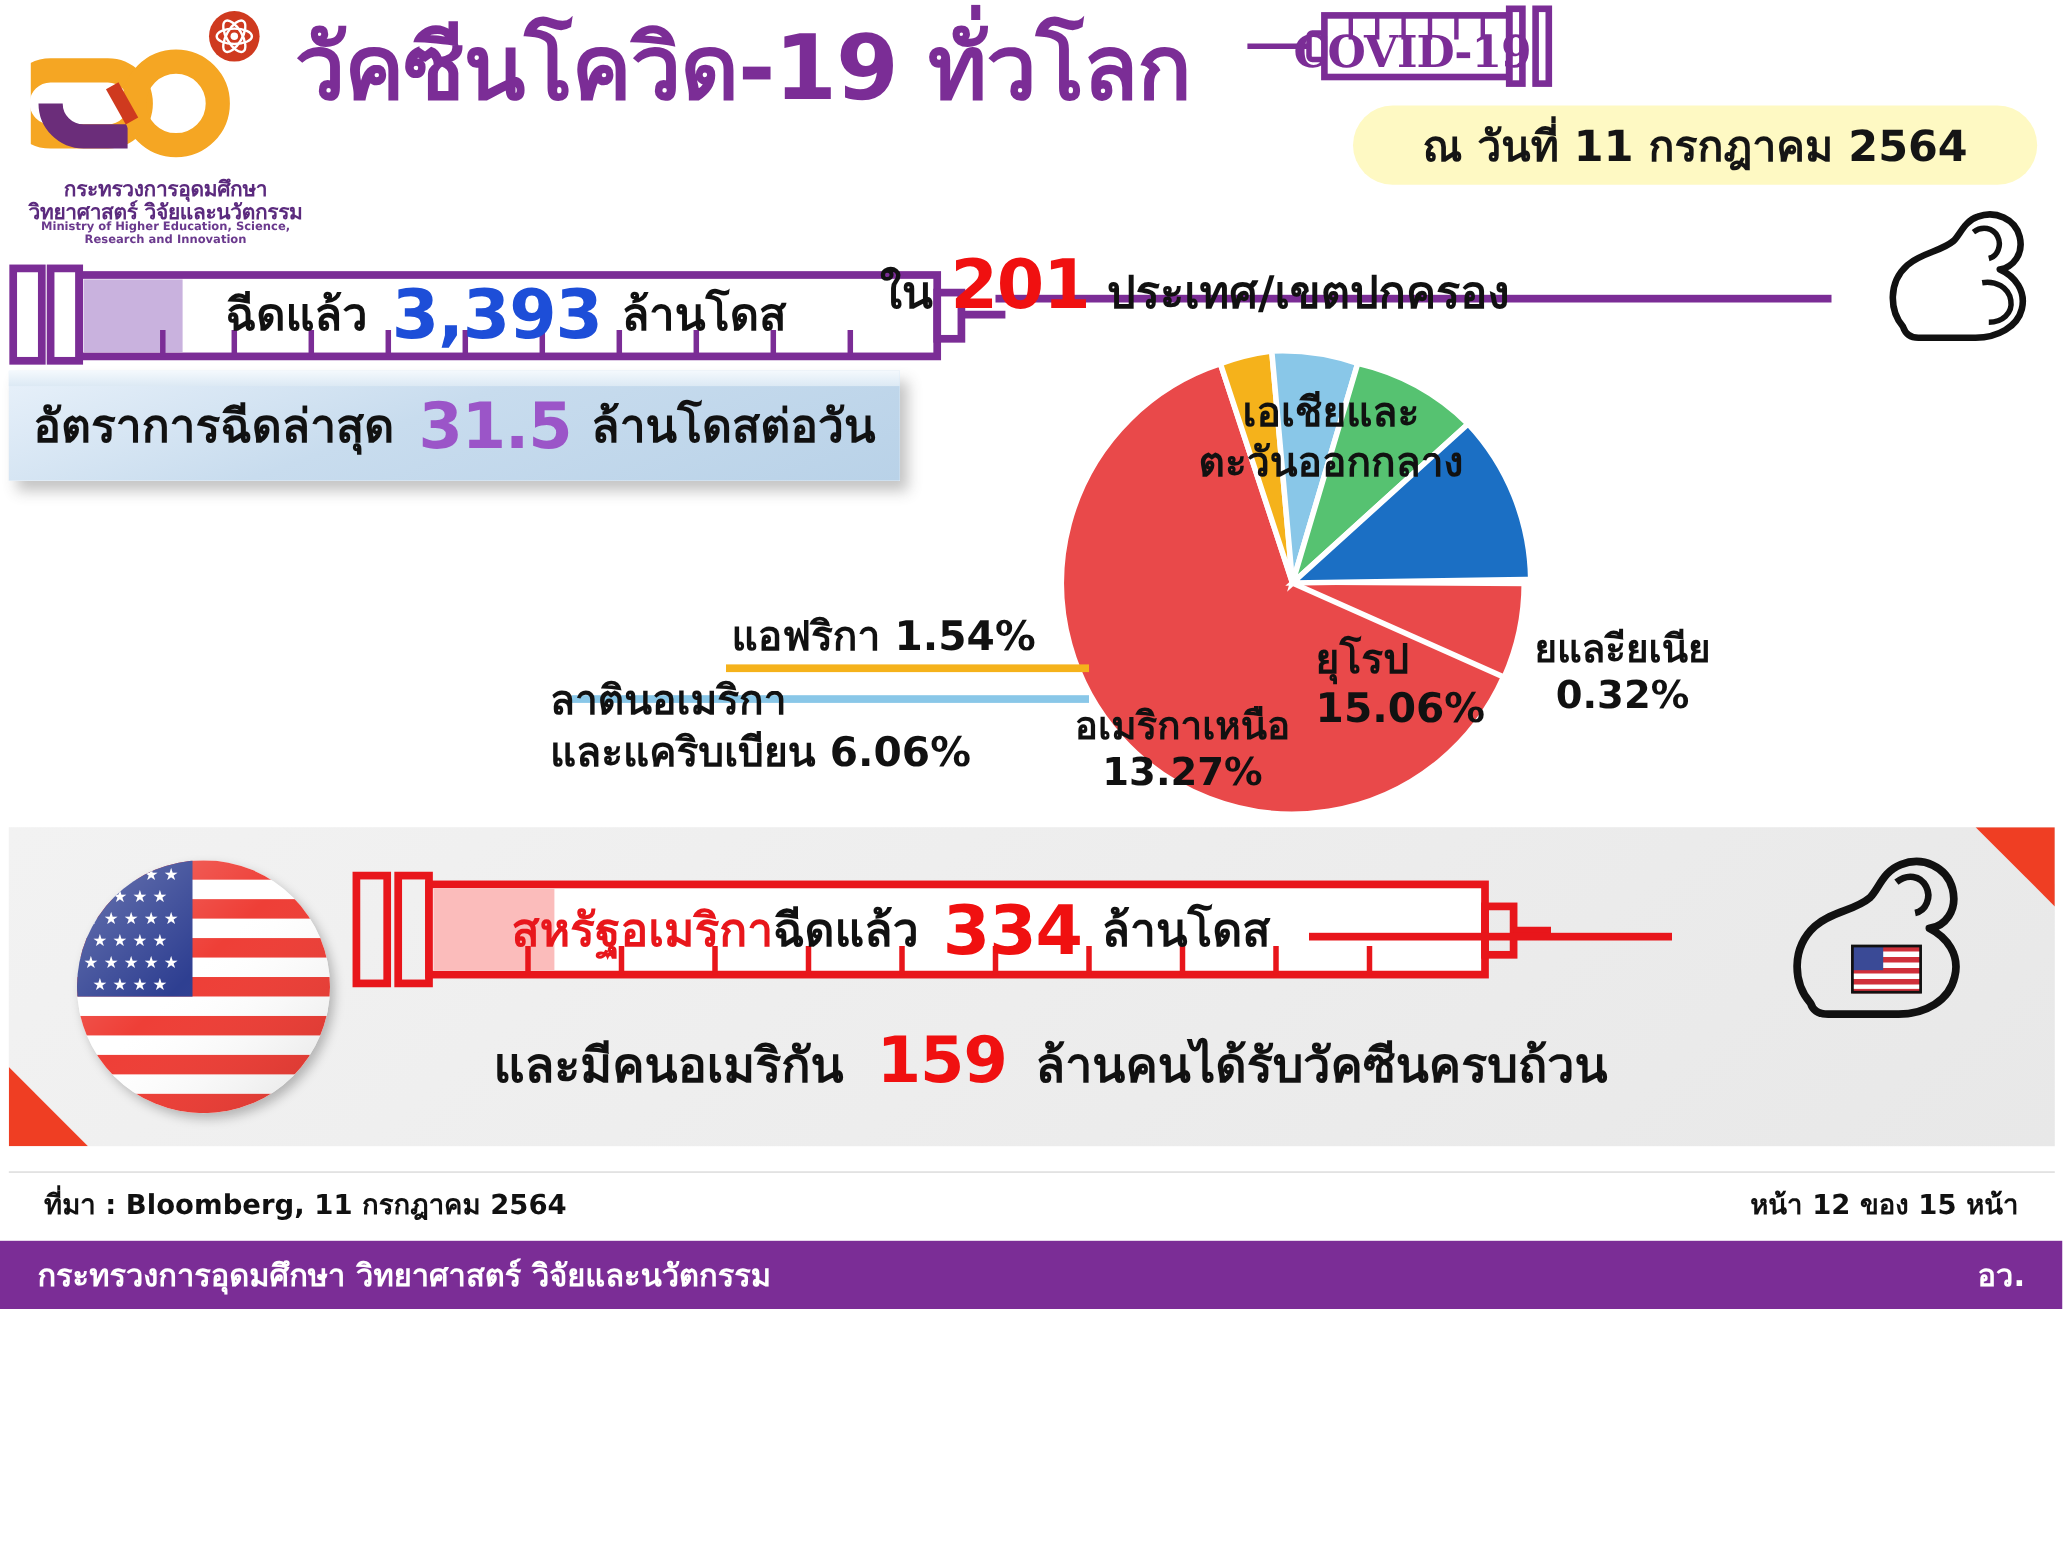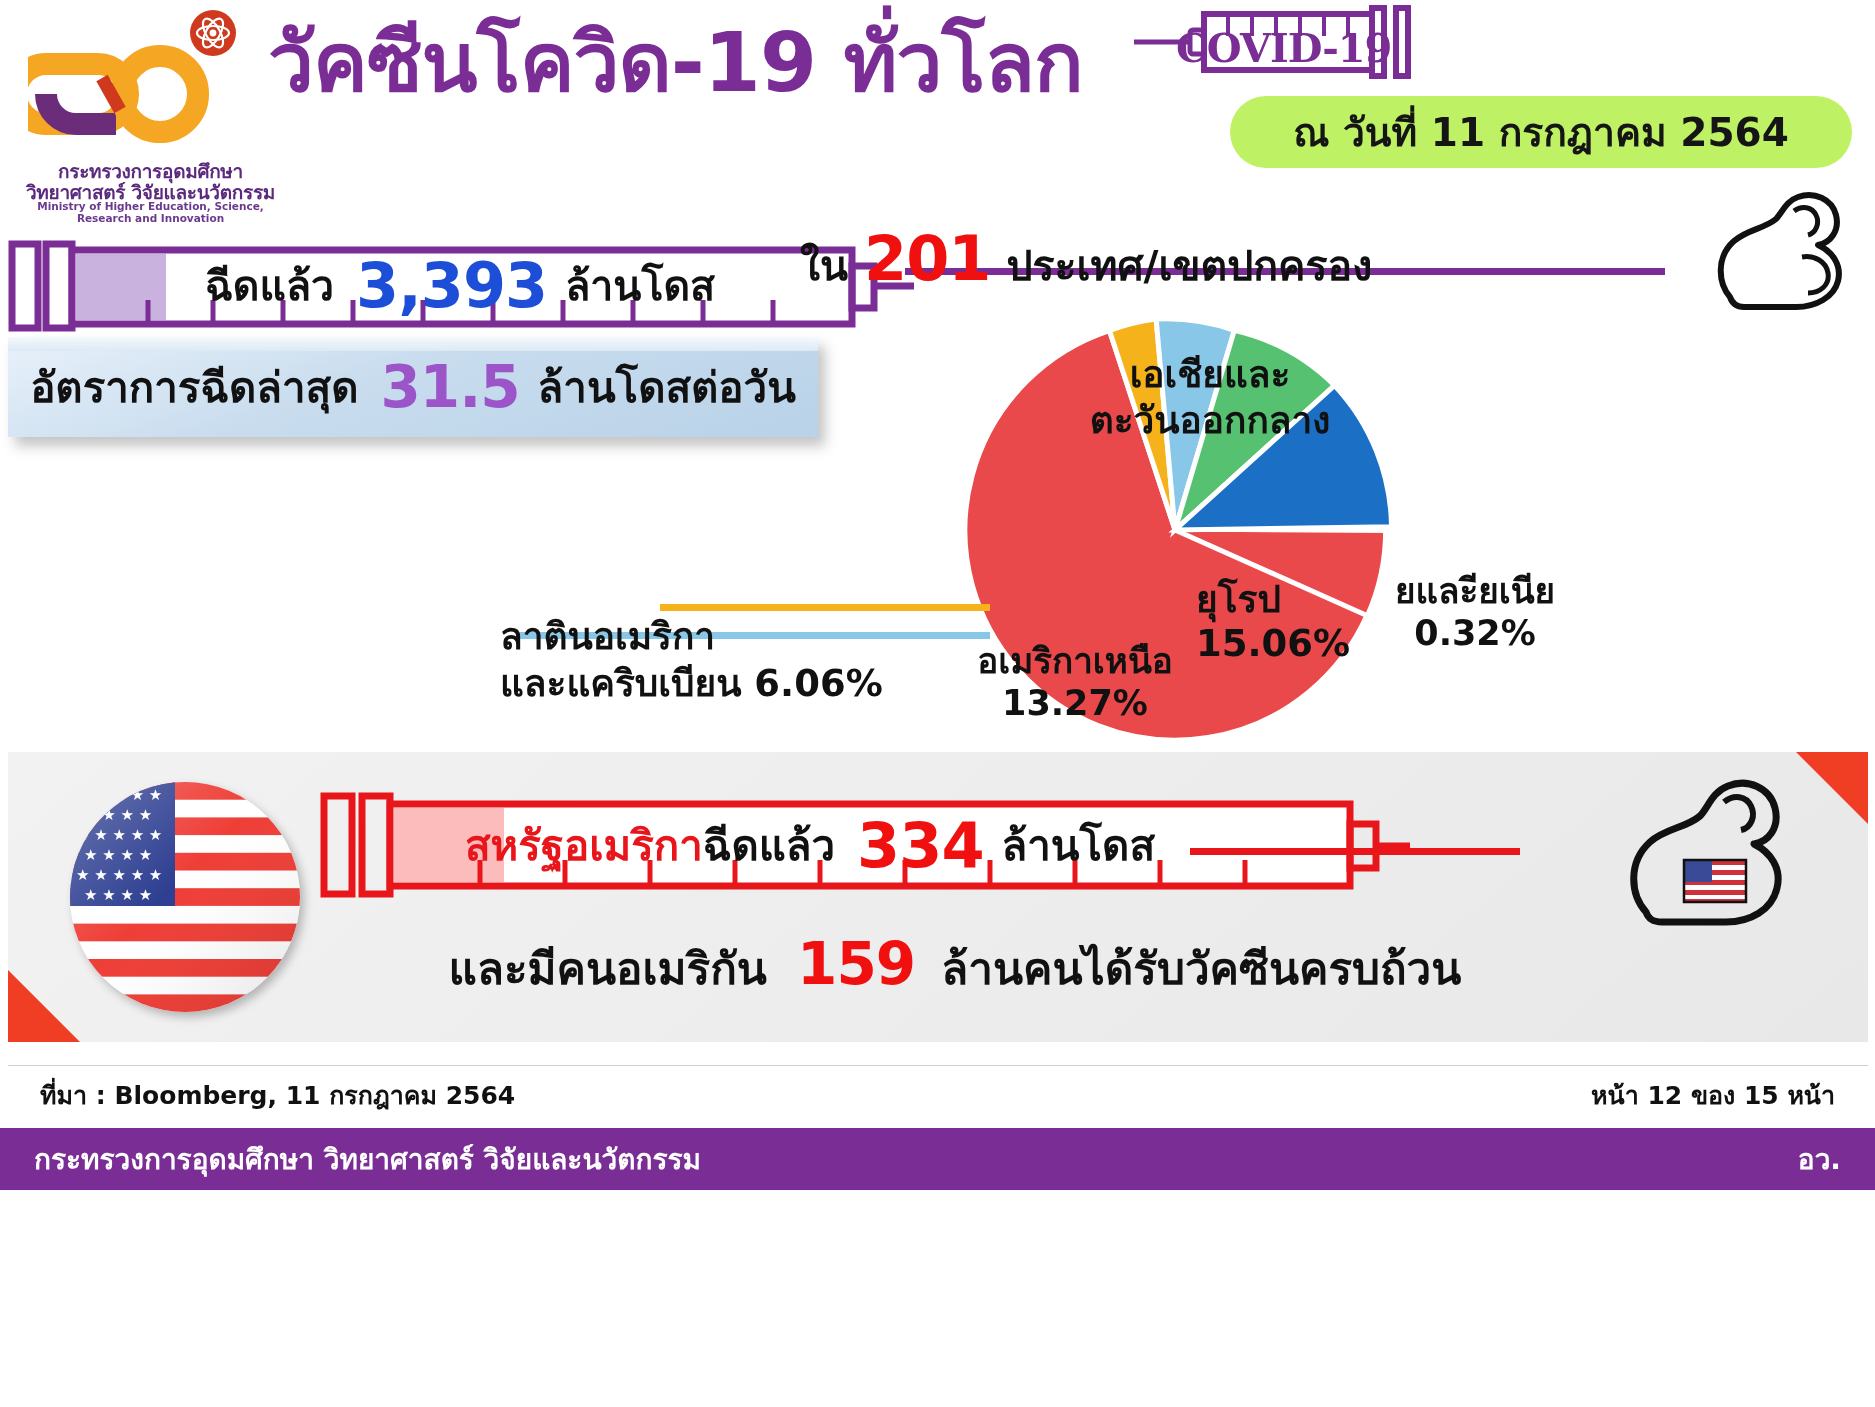--- a/index.html
+++ b/index.html
@@ -40,21 +40,21 @@
   }
   .covid-syringe { position: absolute; left: 1130px; top: 2px; width: 320px; height: 80px; }
   .covid-label {
     position: absolute; left: 1176px; top: 24px;
     font-size: 40px; font-weight: 700; color: #7b2d96;
     font-family: "DejaVu Serif", "Liberation Serif", serif;
     letter-spacing: -1px;
   }
   .date-badge {
     position: absolute; left: 1230px; top: 96px; width: 622px; height: 72px;
-    background: #bef264; border-radius: 36px;
+    background: #fef9c3; border-radius: 36px;
     display: flex; align-items: center; justify-content: center;
     font-size: 39px; font-weight: 700; color: #151515;
   }
 
   
   .syr1 { position: absolute; left: 8px; top: 238px; width: 910px; height: 96px; }
   .syr1-text {
     position: absolute; left: 150px; top: 242px; width: 620px; height: 86px;
     display: flex; align-items: center; justify-content: center;
     white-space: nowrap; z-index: 6;
@@ -328,20 +328,21 @@
     <div>ยและียเนีย</div>
     <div>0.32%</div>
   </div>
 
   <div class="pie-label pl-na">
     <div>อเมริกาเหนือ</div>
     <div>13.27%</div>
   </div>
 
   <div class="leader-africa"></div>
+  <div class="pie-label pl-africa">แอฟริกา 1.54%</div>
 
   <div class="leader-latam"></div>
   <div class="pie-label pl-latam">
     <div>ลาตินอเมริกา</div>
     <div>และแคริบเบียน 6.06%</div>
   </div>
 
   <div class="us-panel">
     <div class="corner-tr"></div>
     <div class="corner-bl"></div>

